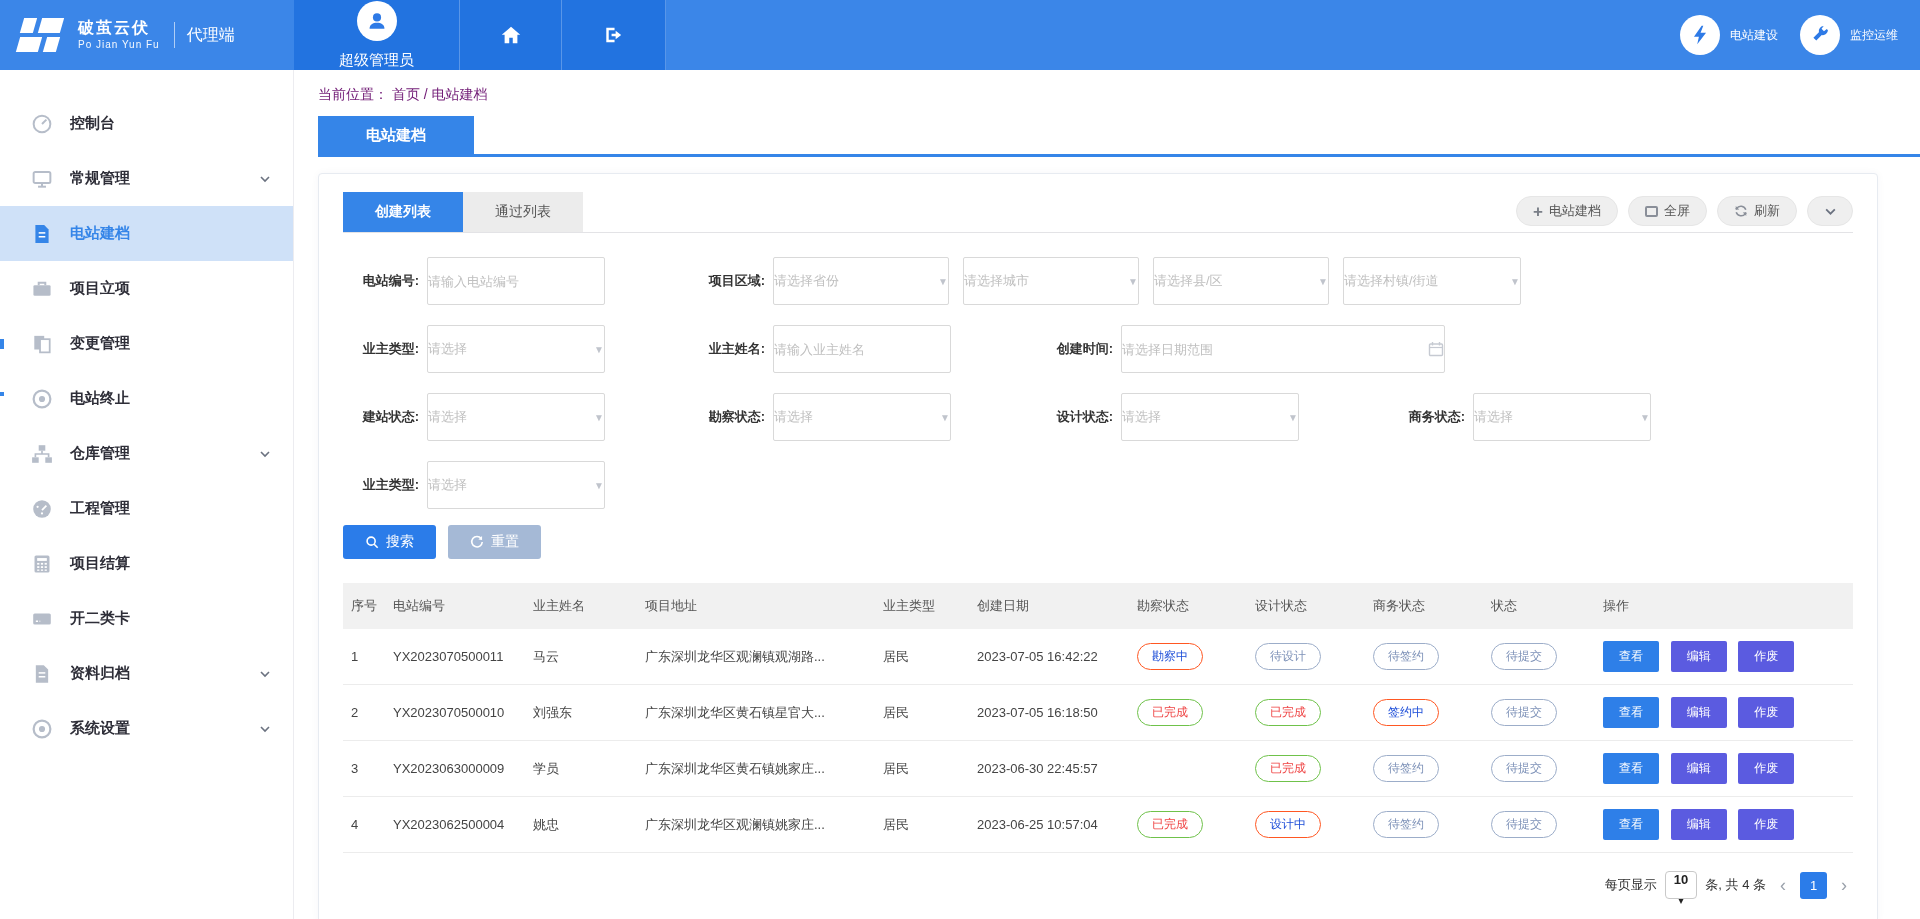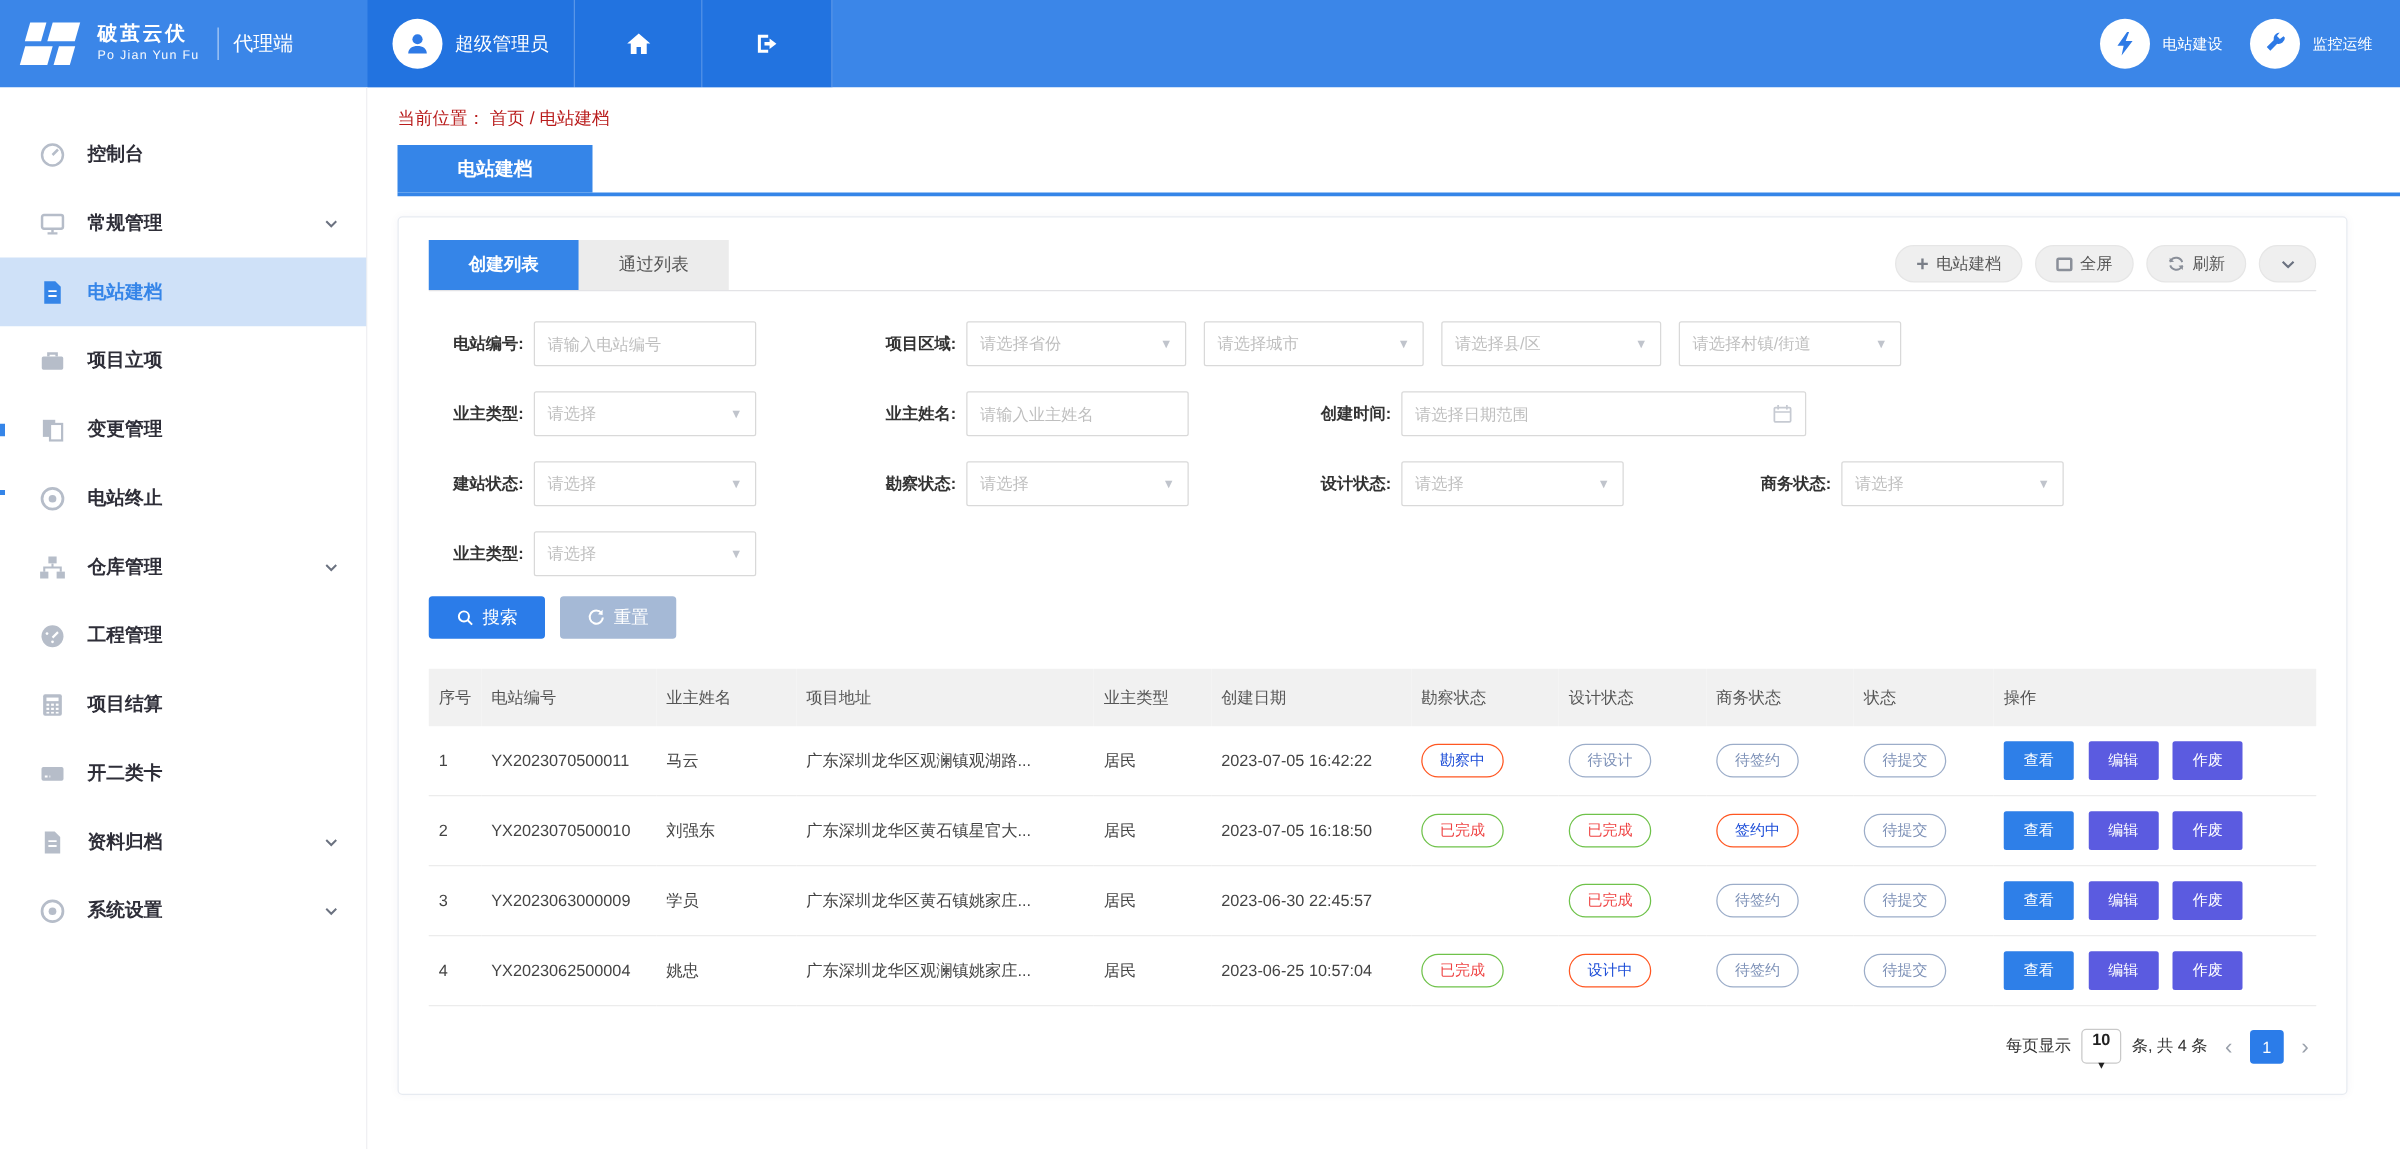--- a/index.html
+++ b/index.html
@@ -13,21 +13,21 @@
   .logo-mark span { position:absolute; background:#fff; transform:skewX(-16deg); }
   .lm1 { left:2px; top:2px; width:13px; height:15px; }
   .lm2 { left:20px; top:2px; width:22px; height:15px; }
   .lm3 { left:-2px; top:21px; width:22px; height:15px; }
   .lm4 { left:25px; top:21px; width:13px; height:15px; }
   .logo-text { line-height:1; }
   .logo-title { font-size:16px; font-weight:bold; letter-spacing:2px; }
   .logo-sub { font-size:10px; margin-top:4px; letter-spacing:1px; opacity:.95; }
   .portal { display:flex; align-items:center; font-size:16px; margin-left:14px; border-left:1px solid rgba(255,255,255,.6); padding-left:12px; height:26px; align-self:center; }
   .hseg { background:#2273e0; display:flex; align-items:center; justify-content:center; border-right:1px solid rgba(255,255,255,.25); }
-  .seg-user { width:166px; gap:10px; }
+  .seg-user { width:166px; gap:10px;flex-direction:column; }
   .avatar { width:40px; height:40px; border-radius:50%; background:#fff; display:flex; align-items:center; justify-content:center; }
   .seg-user .uname { font-size:15px; }
   .seg-home { width:102px; }
   .seg-logout { width:104px; }
   .h-spacer { flex:1; }
   .hnav { display:flex; align-items:center; gap:10px; margin-right:22px; cursor:pointer; }
   .hnav .ncirc { width:40px; height:40px; border-radius:50%; background:#fff; display:flex; align-items:center; justify-content:center; }
   .hnav .nlabel { font-size:12px; }
 
   
@@ -38,21 +38,21 @@
   .side-item .s-label { font-size:15px; font-weight:bold; color:#2e2e38; flex:1; }
   .side-item.active { background:#cfe1f8; }
   .side-item.active .s-label { color:#3585e8; }
   .chev { width:12px; height:12px; }
   .scroll-tick { position:absolute; left:0; width:4px; background:#3585e8; }
   .tick1 { top:339px; height:10px; }
   .tick2 { top:392px; height:4px; }
 
   
   .main { position:absolute; left:294px; top:70px; width:1626px; height:849px; background:#fff; }
-  .breadcrumb { padding:16px 0 0 24px; font-size:14px; color:#b91c1c; }
+  .breadcrumb { padding:16px 0 0 24px; font-size:14px; color:#701a75; }
   .breadcrumb .bc-home { cursor:pointer; }
   .pagetab-row { margin:12px 0 0 24px; border-bottom:3px solid #3585e8; }
   .pagetab { display:inline-flex; width:156px; height:38px; background:#3585e8; color:#fff;
     font-size:15px; font-weight:bold; align-items:center; justify-content:center; cursor:pointer; }
 
   .panel { margin:16px 42px 0 24px; background:#fff; border:1px solid #e7ebf1; border-radius:4px;
     box-shadow:0 0 8px rgba(30,60,110,.04); padding:18px 24px 24px; }
 
   .tabs-row { display:flex; align-items:flex-end; border-bottom:1px solid #e3e3e6; }
   .ptab { width:120px; height:40px; display:flex; align-items:center; justify-content:center;
@@ -65,22 +65,22 @@
     display:flex; align-items:center; gap:6px; padding:0 16px; cursor:pointer; border:1px solid #e6e6e6; }
   .tool-btn .plus-g { font-size:17px; color:#7a7f88; line-height:1; font-weight:bold; }
   .fs-box { width:13px; height:11px; border:2px solid #8a8f99; border-radius:2px; }
   .tool-more { width:46px; justify-content:center; padding:0; }
 
   
   .filters { margin-top:24px; }
   .frow { display:flex; margin-bottom:20px; }
   .fgroup { display:flex; align-items:center; }
   .flabel { width:76px; text-align:right; font-size:13px; font-weight:bold; color:#333; margin-right:8px; flex:0 0 76px; }
-  .control { height:36px; border:1px solid #d9d9d9; border-radius:2px; background:#fff;
-    display:flex; align-items:center; padding:0 10px; font-size:13px; color:#bfbfbf; position:relative; }
+  .control { height:48px; border:1px solid #d9d9d9; border-radius:2px; background:#fff;
+    display:flex; align-items:center; padding:0 0; font-size:13px; color:#bfbfbf; position:relative; }
   .control input { border:none; outline:none; width:100%; font-size:13px; font-family:inherit; color:#333; }
   .control input::placeholder { color:#bfbfbf; }
   .sel { justify-content:space-between; cursor:pointer; }
   .sel .caret { color:#c0c4cc; font-size:10px; margin-left:8px; }
   .w178 { width:178px; } .w176 { width:176px; } .w324 { width:324px; }
   .gap14 { margin-right:14px; }
   .g1 { width:306px; }
   .col2 { margin-left:40px; } .col3 { margin-left:42px; } .col4 { margin-left:46px; }
 
   .btn-row { margin-top:16px; display:flex; gap:12px; }

